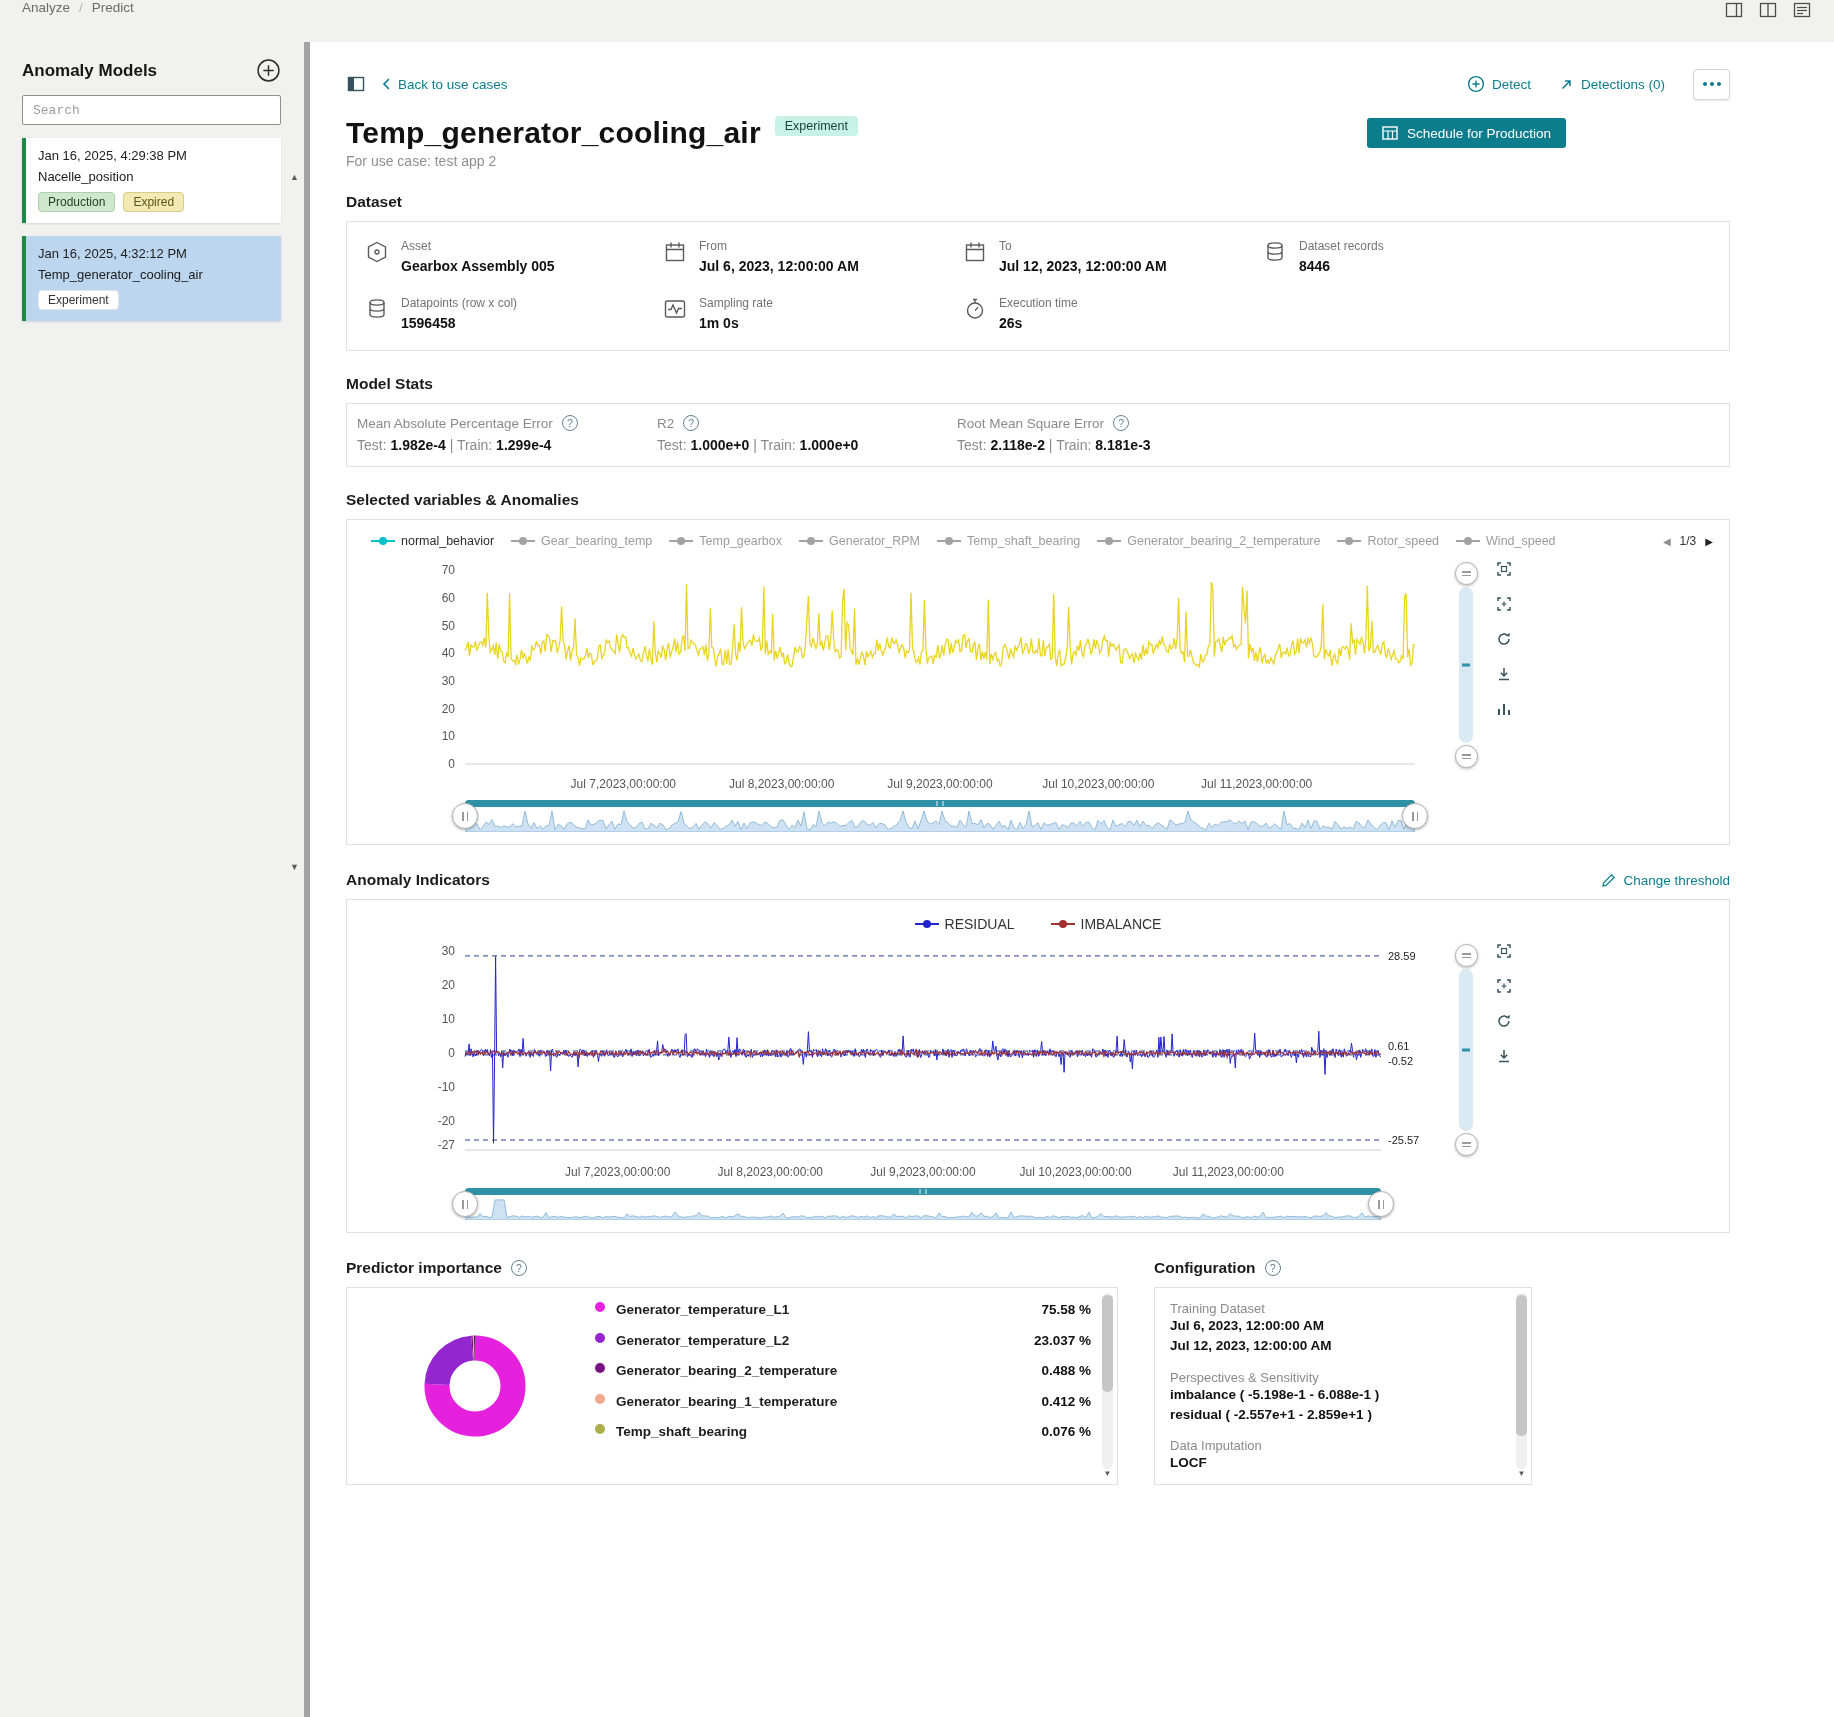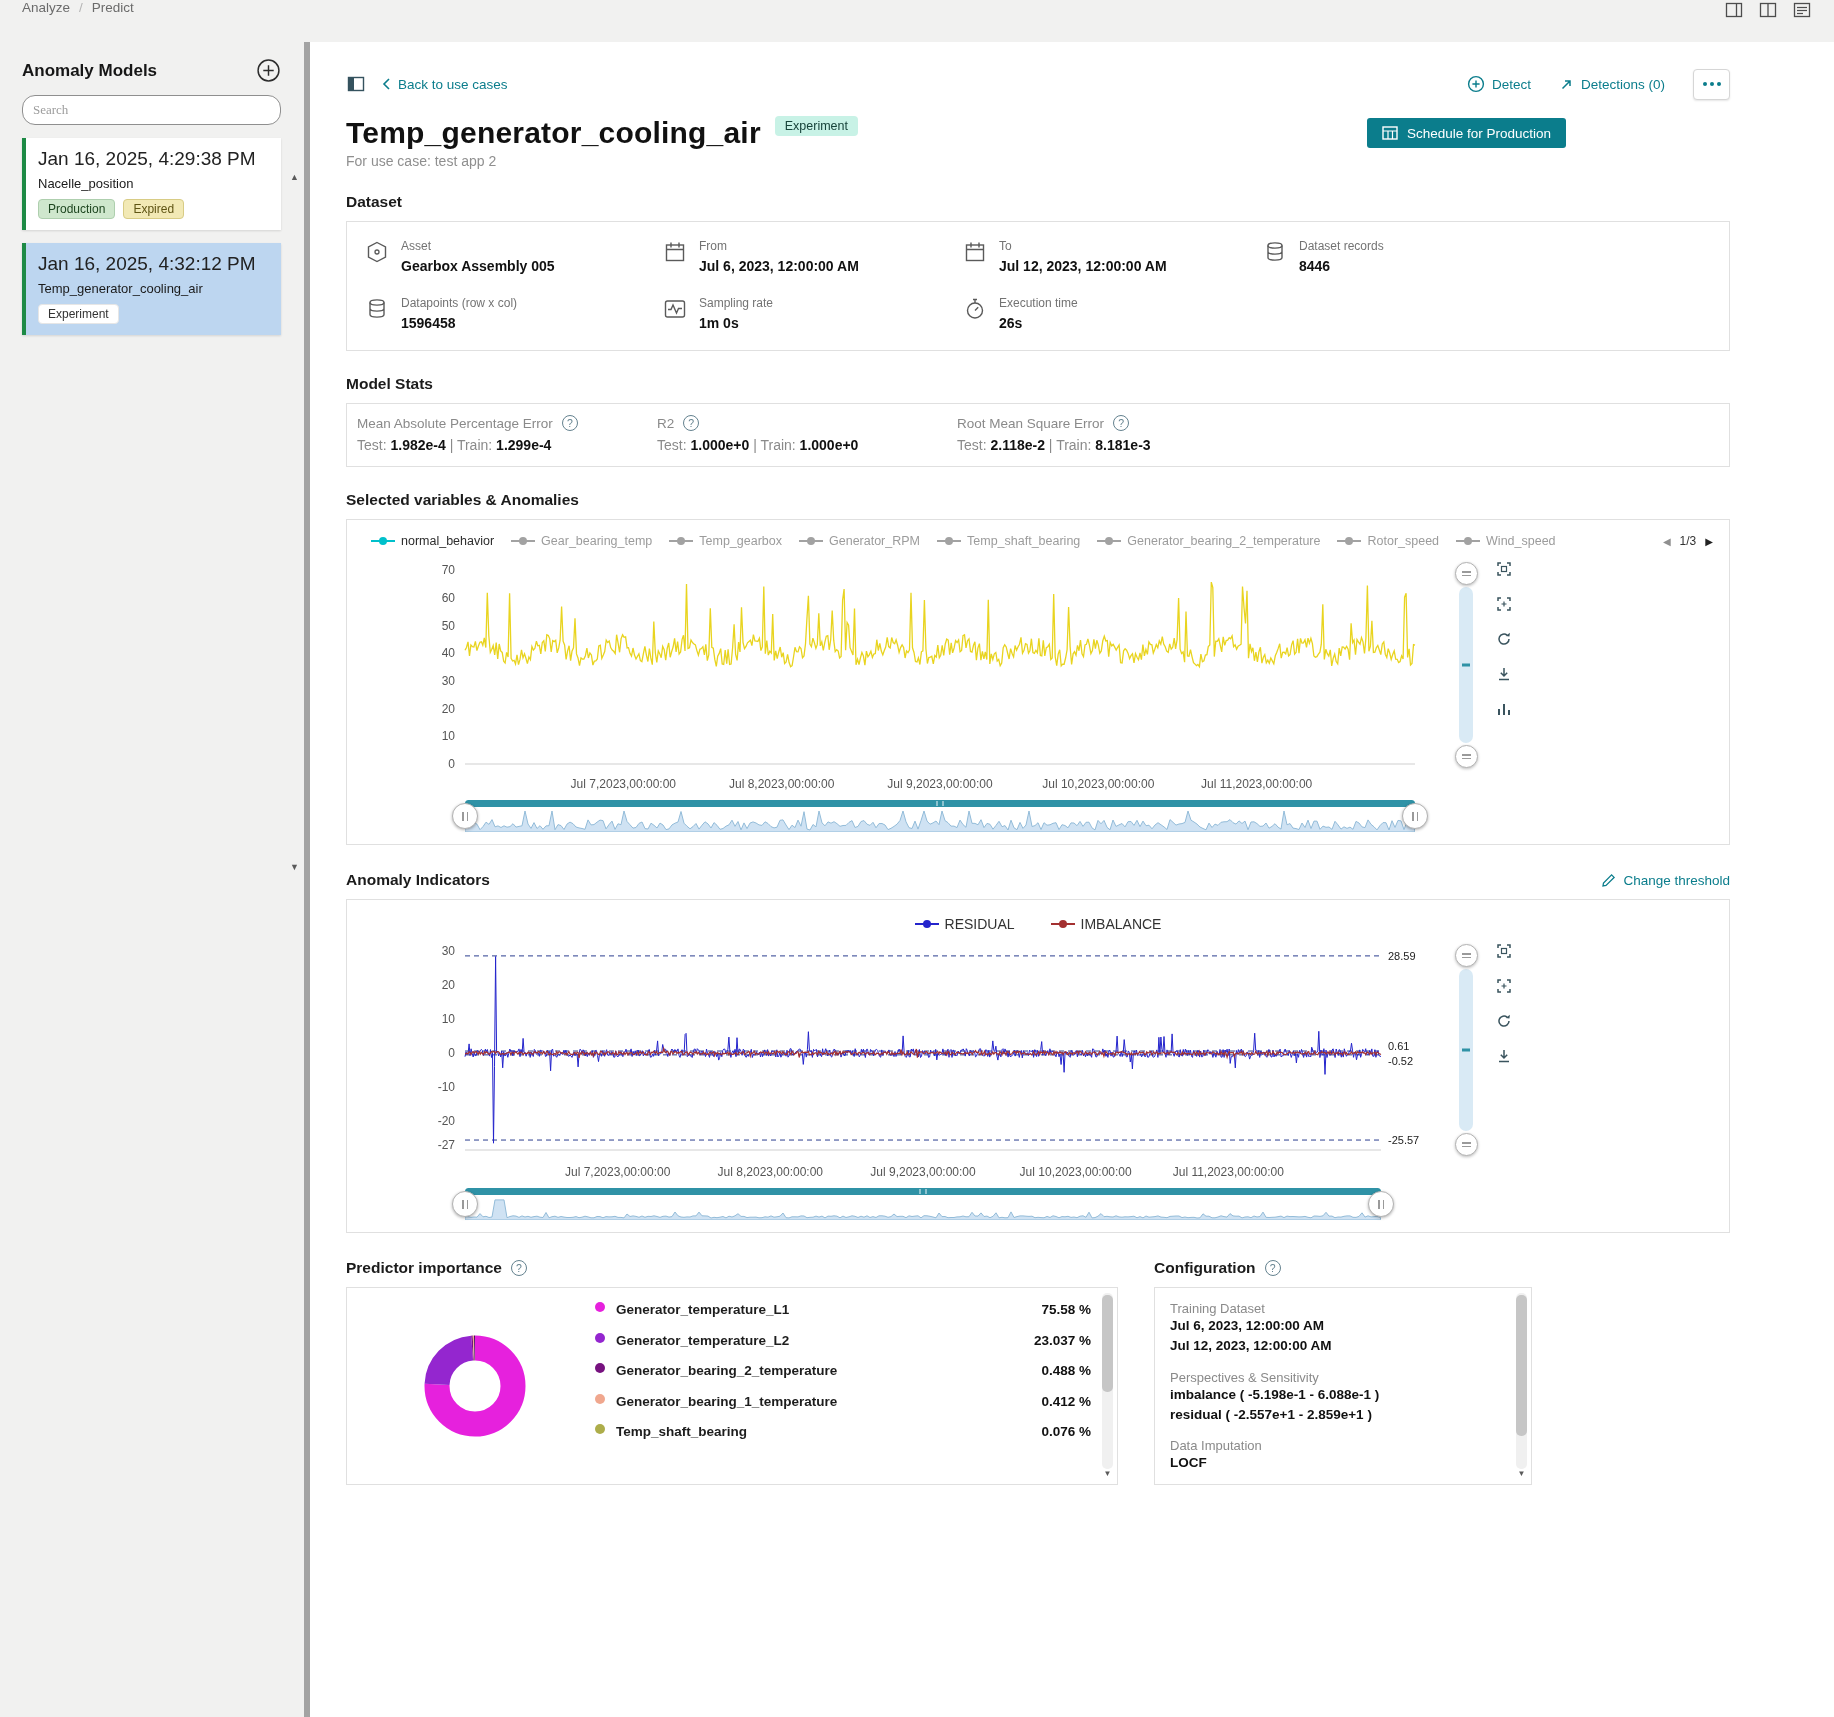--- a/index.html
+++ b/index.html
@@ -14,28 +14,28 @@
   .tb-icon{display:inline-flex;cursor:pointer}
   
   .body-row{flex:1;display:flex;min-height:0}
   .sidebar{flex:0 0 310px;background:#f1f1f0;padding:16px 23px 0 22px;position:relative;border-right:6px solid #a3a3a3}
   .main{flex:1;background:#fff;padding:26px 0 0 36px}
   .content{width:1384px}
   
   .sb-head{display:flex;align-items:center;justify-content:space-between}
   .sb-title{font-size:17px;font-weight:bold;color:#161616}
   .plus-btn{background:none;border:none;cursor:pointer;display:inline-flex;padding:0}
-  .search{width:100%;height:30px;margin-top:12px;border:1px solid #8f8f8f;border-radius:13px;padding:0 10px;font-size:13px;font-family:Liberation Serif, serif;background:#fff;color:#333}
+  .search{width:100%;height:30px;margin-top:12px;border:1px solid #8f8f8f;border-radius:2px;padding:0 10px;font-size:13px;font-family:Liberation Mono, monospace;background:#fff;color:#333}
   .search::placeholder{color:#9d9d9d}
   .scroll-up,.scroll-down{position:absolute;right:5px;font-size:9px;color:#5a5a5a;cursor:pointer}
   .scroll-up{top:130px}
   .scroll-down{top:820px}
   .model-card{background:#fff;border-left:4px solid #1d8a45;padding:10px 12px 11px;margin-top:13px;box-shadow:0 1px 2px rgba(0,0,0,.12);cursor:pointer}
   .model-card.selected{background:#bdd6f0}
-  .card-date{font-size:19px;color:#222}
+  .card-date{font-size:13px;color:#222}
   .card-name{font-size:13px;color:#1a1a1a;margin-top:6px}
   .badges{display:flex;gap:8px;margin-top:8px}
   .badge{font-size:12px;padding:2px 9px;border-radius:4px;display:inline-block}
   .b-production{background:#cfe7cd;color:#1e4620;border:1px solid #aecfae}
   .b-expired{background:#f2e9b5;color:#5f5414;border:1px solid #d8cc85}
   .b-exp-card{background:#fff;color:#333;border:1px solid #e6e6e6}
   
   .mh{display:flex;align-items:center;gap:16px;height:32px}
   .collapse-icon{display:inline-flex;cursor:pointer}
   .hlink{display:inline-flex;align-items:center;gap:7px;color:#0b7d8c;font-size:13.5px;text-decoration:none;cursor:pointer}

